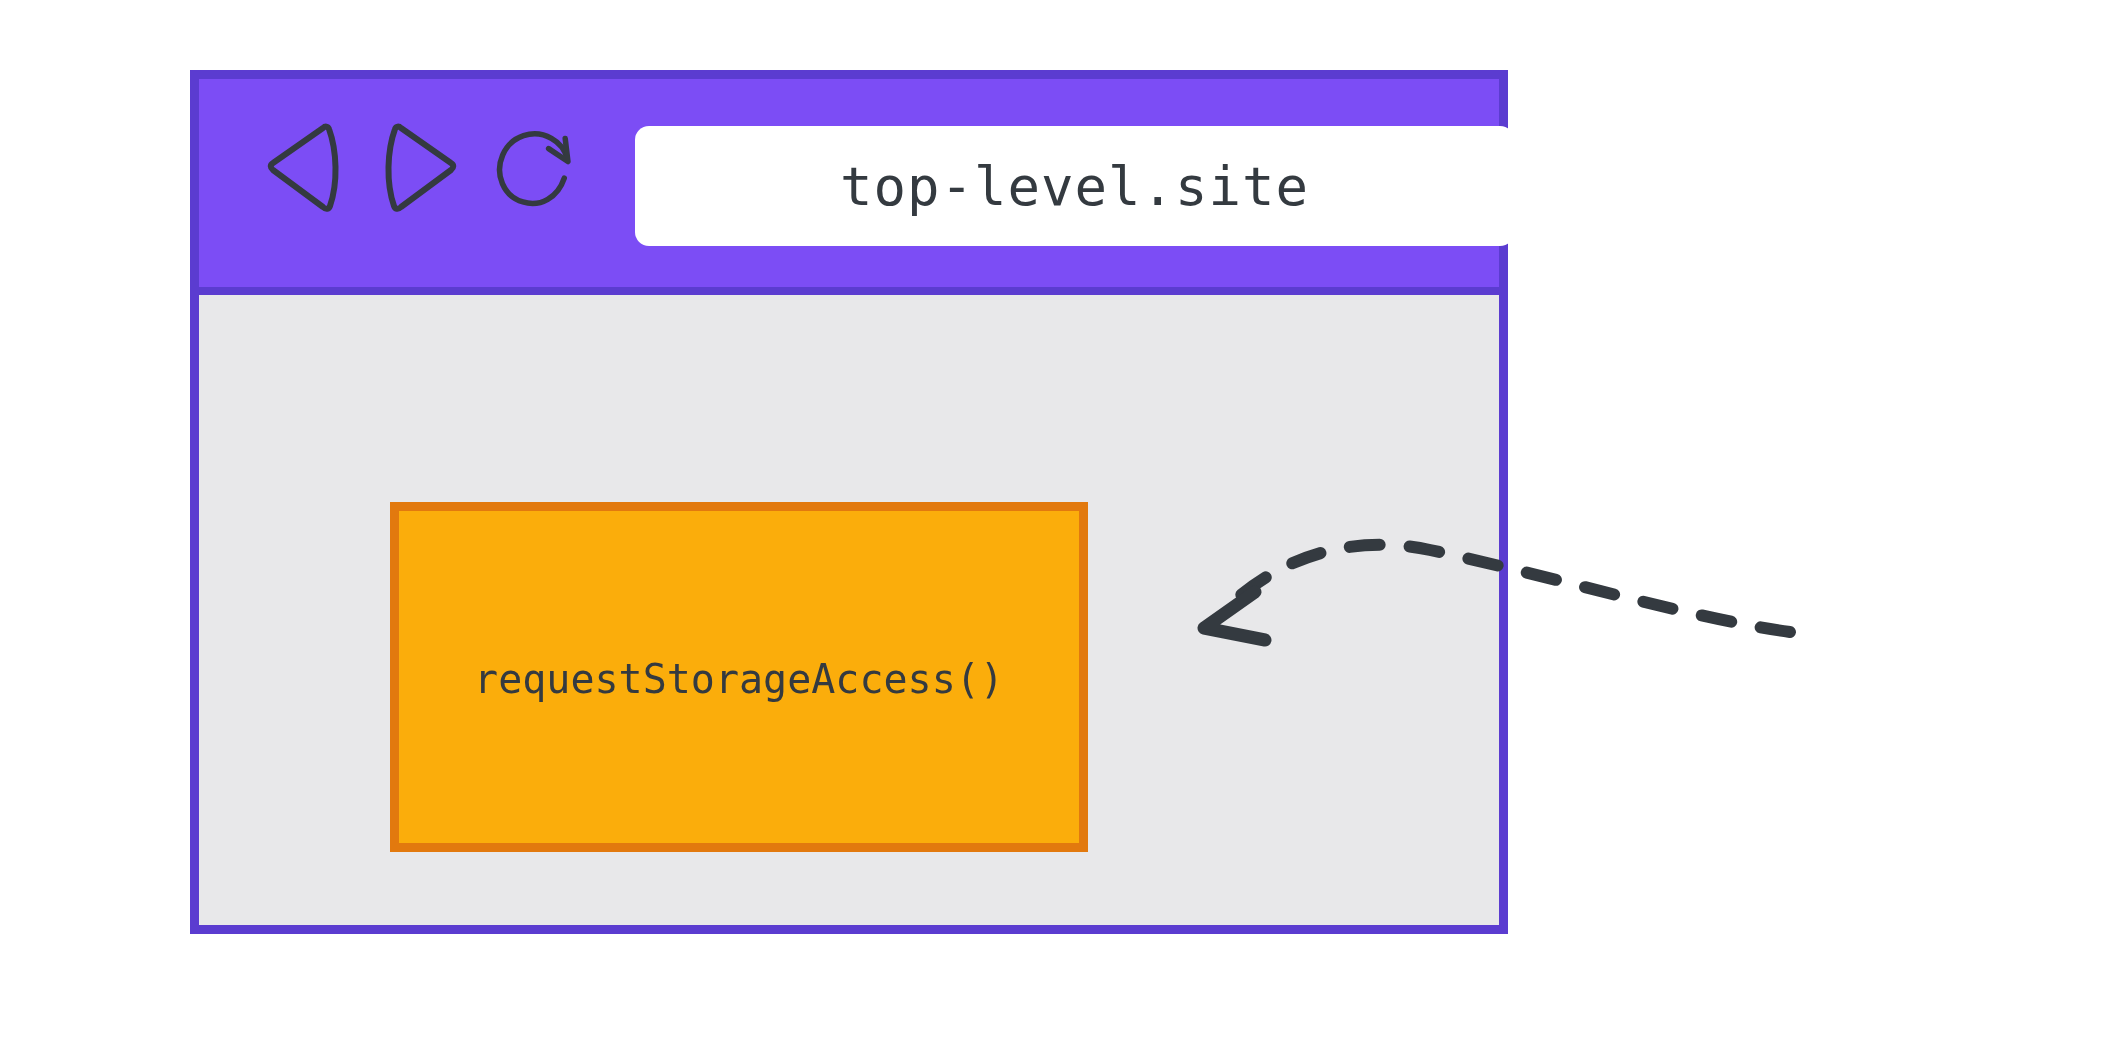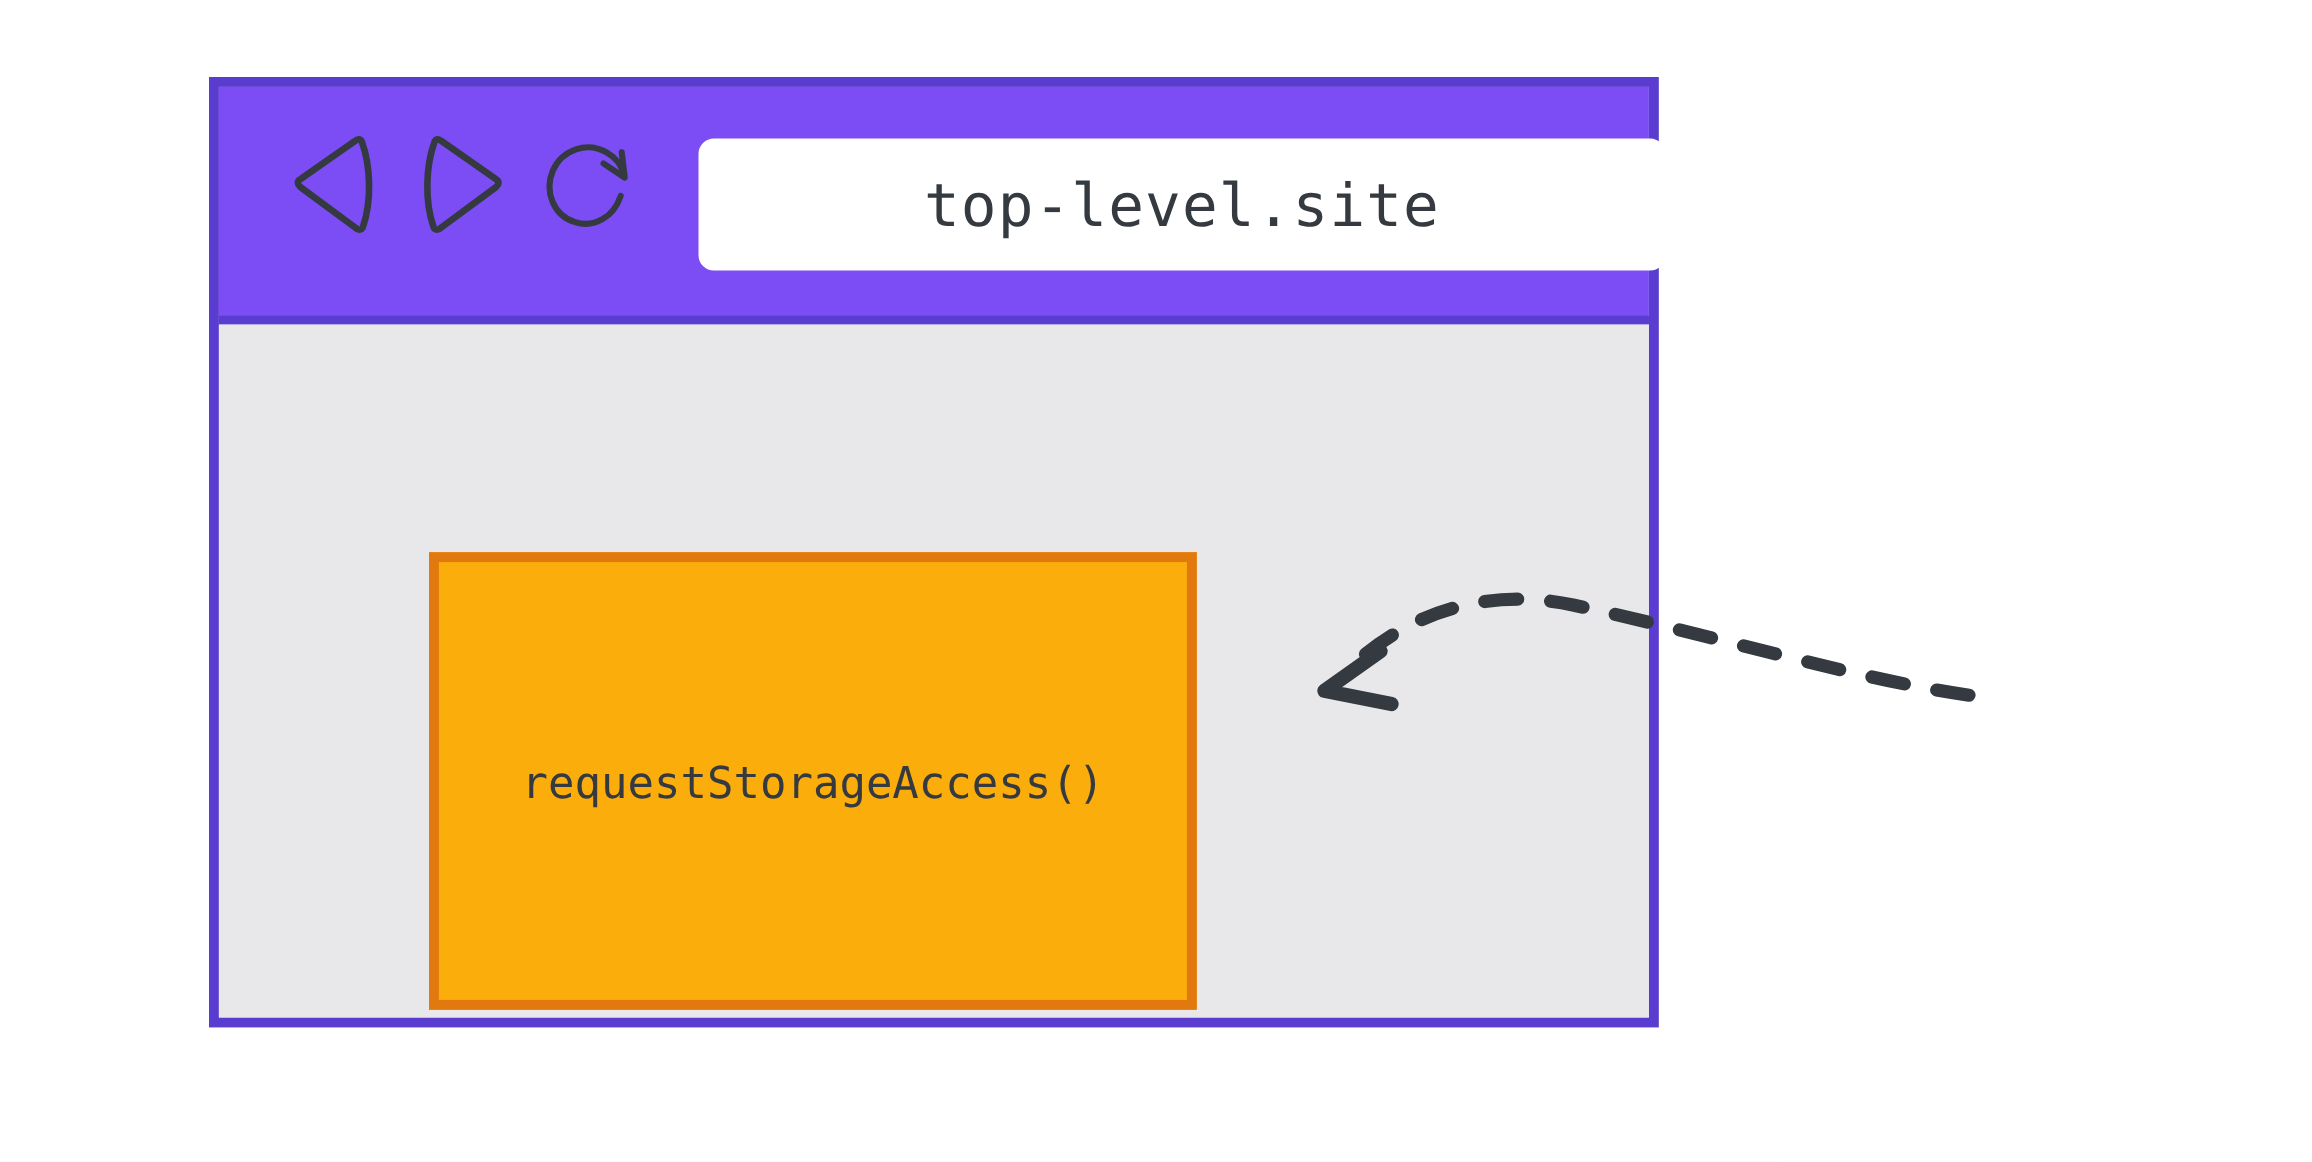--- a/index.html
+++ b/index.html
@@ -87,21 +87,21 @@
     bottom: 0;
     background: #E8E8EA;
   }
 
   
   .embed-box {
     position: absolute;
     left: 191px;
     top: 207px;
     width: 698px;
-    height: 416px;
+    height: 350px;
     background: #FBAD0B;
     box-sizing: border-box;
     border: 9px solid #E2790E;
     display: flex;
     align-items: center;
     justify-content: center;
   }
   .embed-label {
     font-family: "DejaVu Sans Mono", monospace;
     font-size: 40px;

